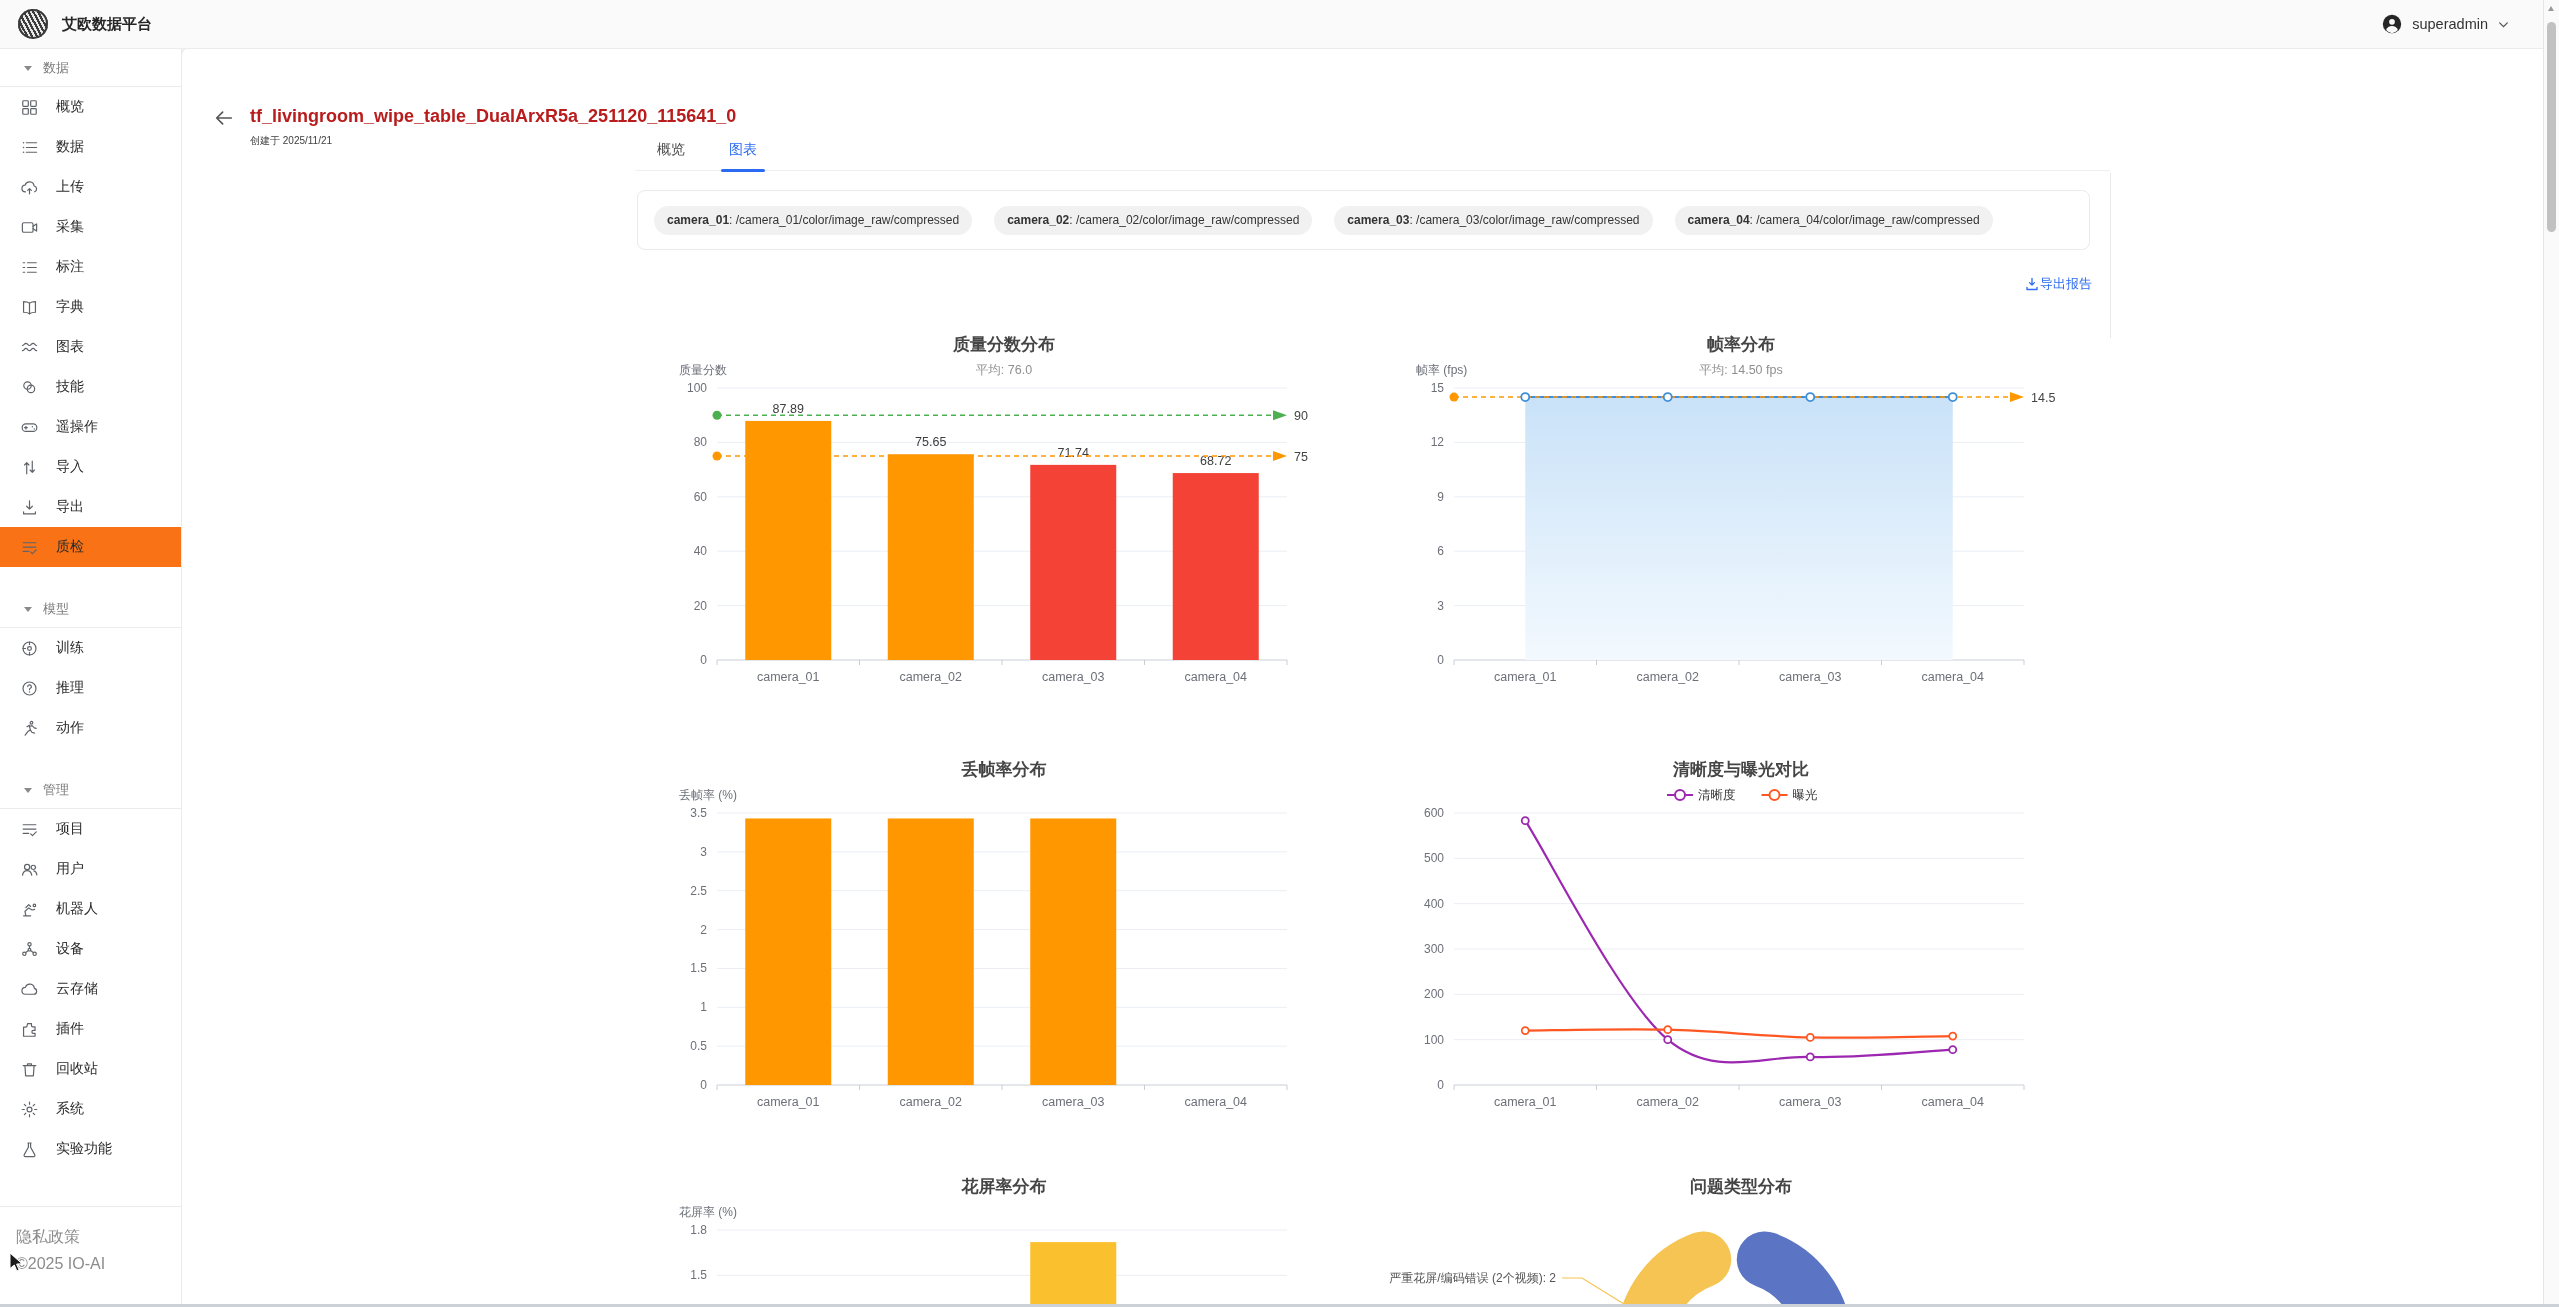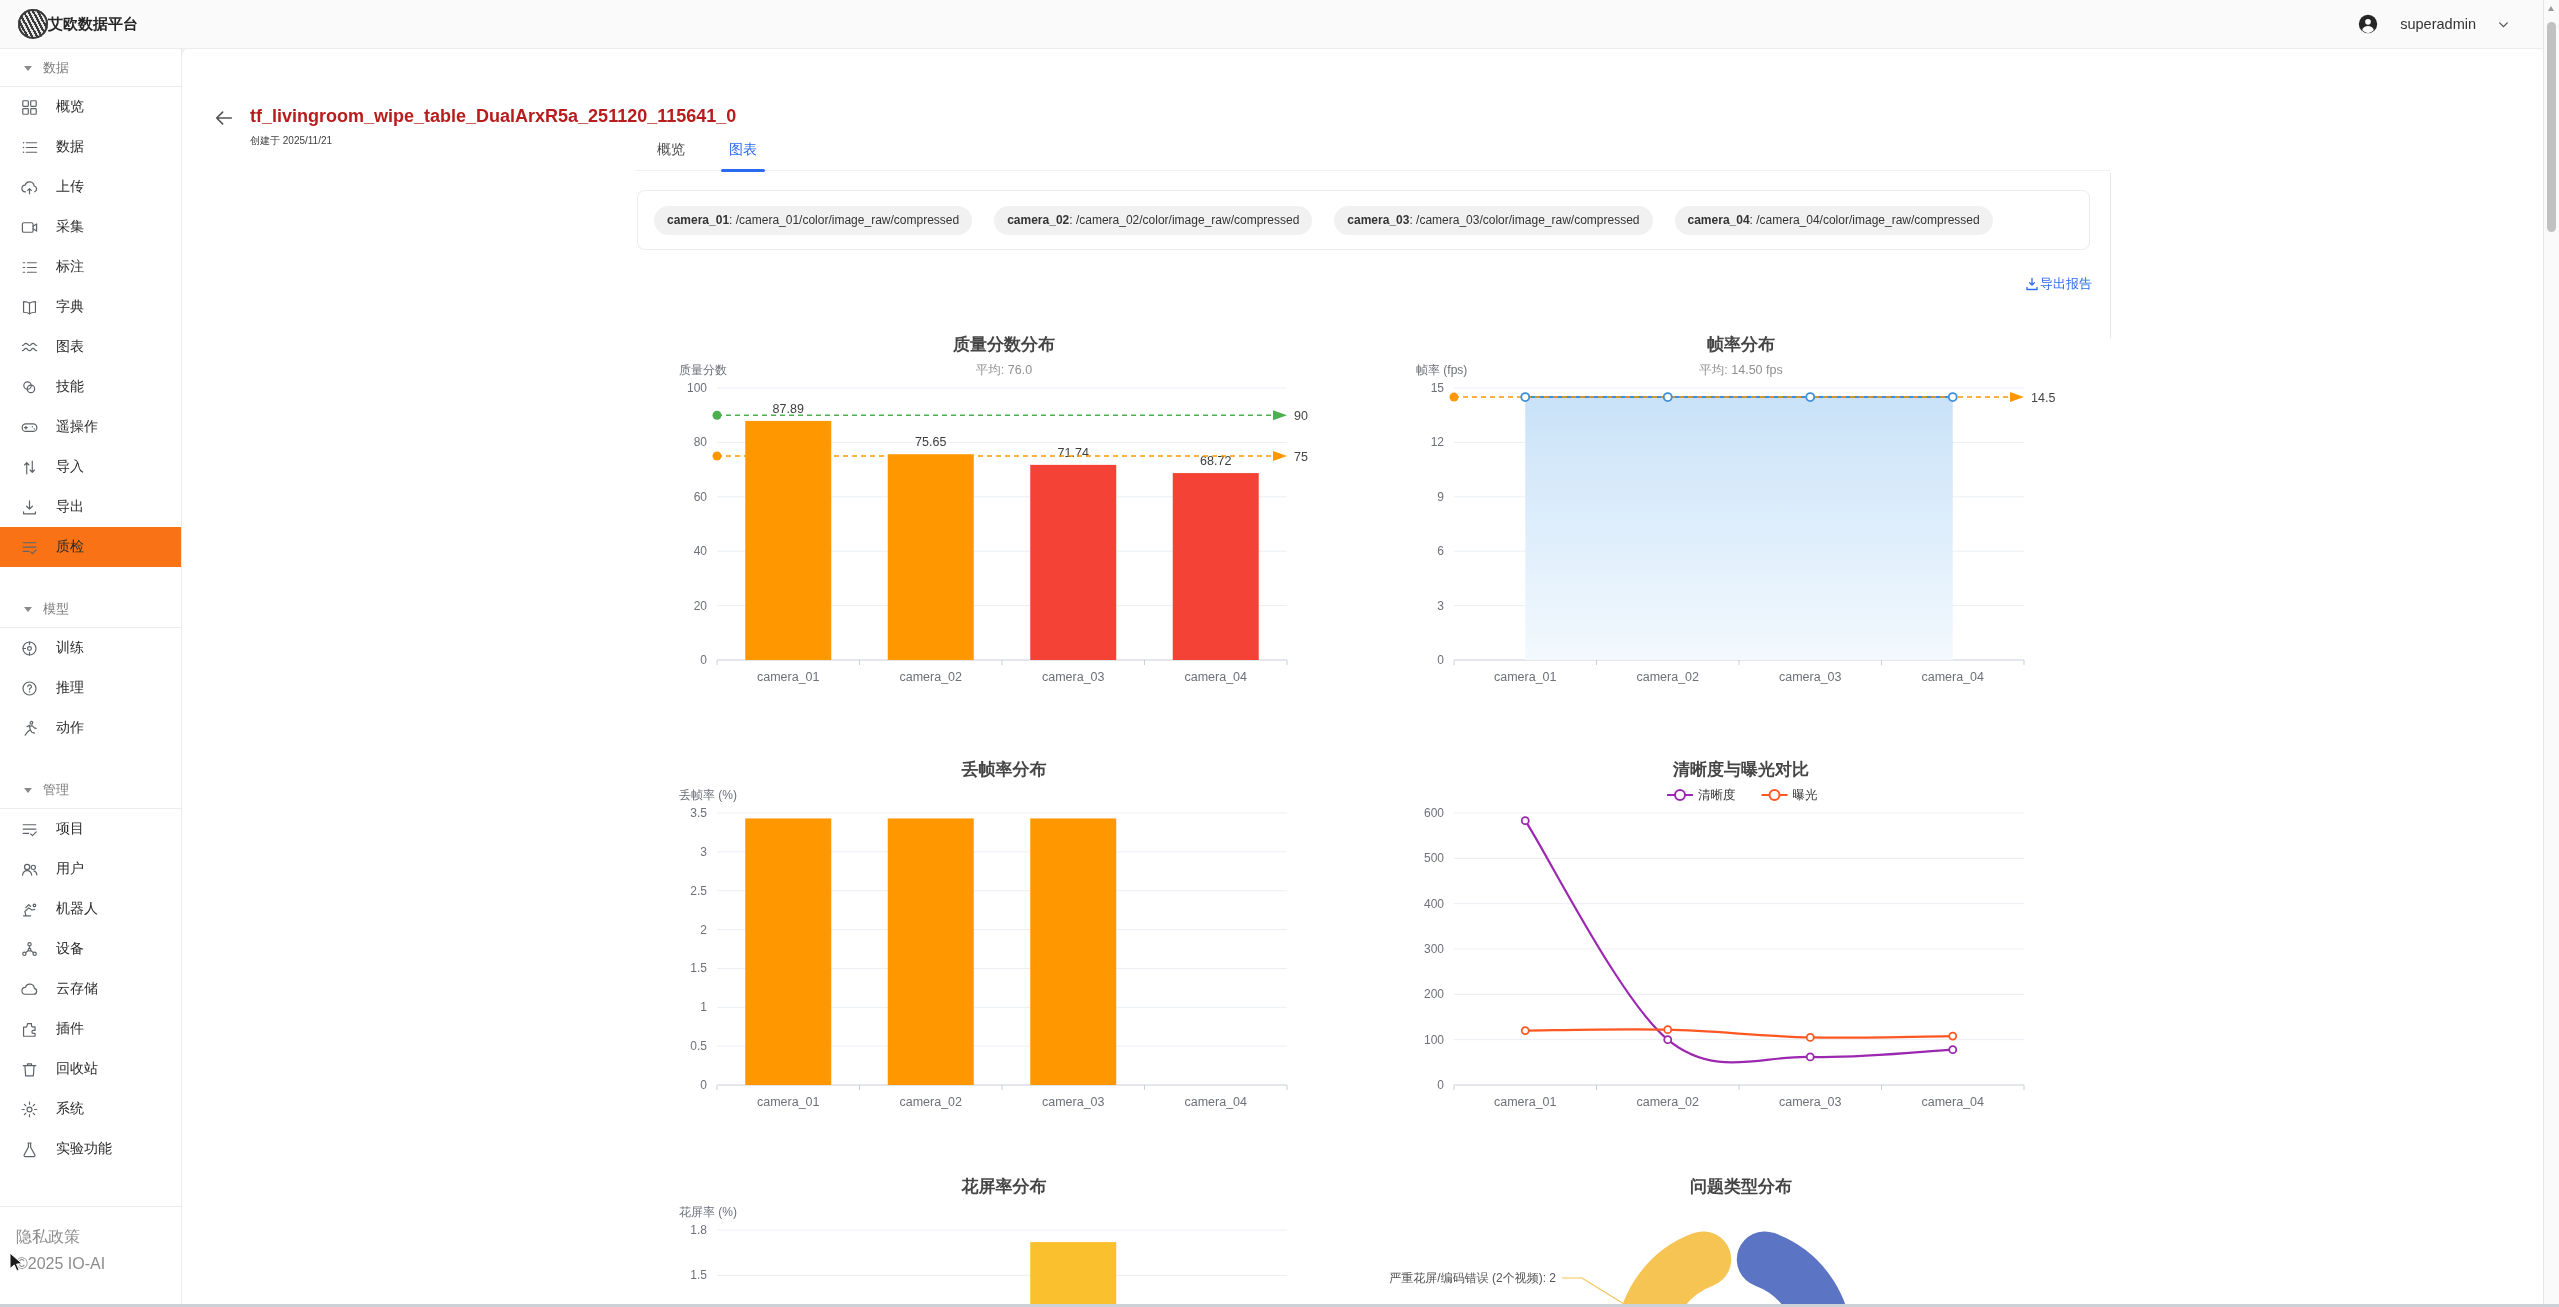--- a/index.html
+++ b/index.html
@@ -6,22 +6,22 @@
   body{position:relative;width:2559px;height:1307px;overflow:hidden;background:#f0f2f5;
        font-family:"Liberation Sans","DejaVu Sans",sans-serif;color:#262626}
   svg text{font-family:"Liberation Sans","DejaVu Sans",sans-serif}
 
   
   .topbar{position:absolute;top:0;left:0;width:2544px;height:48px;background:#fafafa;
           border-bottom:1px solid #ececec;display:flex;align-items:center;z-index:6}
   .logo{width:30px;height:30px;border-radius:50%;margin-left:18px;flex:none;
         background:repeating-linear-gradient(62deg,#3c3c3c 0 2.2px,#e9e9e9 2.2px 4.2px);
         box-shadow:inset 0 0 0 2px #3a3a3a}
-  .app-title{font-size:15px;font-weight:bold;color:#262626}
-  .user{position:absolute;right:34px;top:0;height:48px;display:flex;align-items:center;gap:21px;cursor:pointer}
+  .app-title{margin-left:14px;font-size:15px;font-weight:bold;color:#262626}
+  .user{position:absolute;right:34px;top:0;height:48px;display:flex;align-items:center;gap:9px;cursor:pointer}
   .user .name{font-size:14.5px;color:#333}
 
   
   .scrollbar{position:absolute;right:0;top:0;bottom:0;width:15px;background:#fafafa;
              border-left:1px solid #e6e6e6;z-index:10}
   .sb-arrow{position:absolute;top:6px;left:4px;width:0;height:0;border-left:3.5px solid transparent;
             border-right:3.5px solid transparent;border-bottom:5px solid #9a9a9a}
   .sb-thumb{position:absolute;top:22px;left:3px;width:9px;height:210px;background:#c1c1c1;border-radius:5px}
 
   

